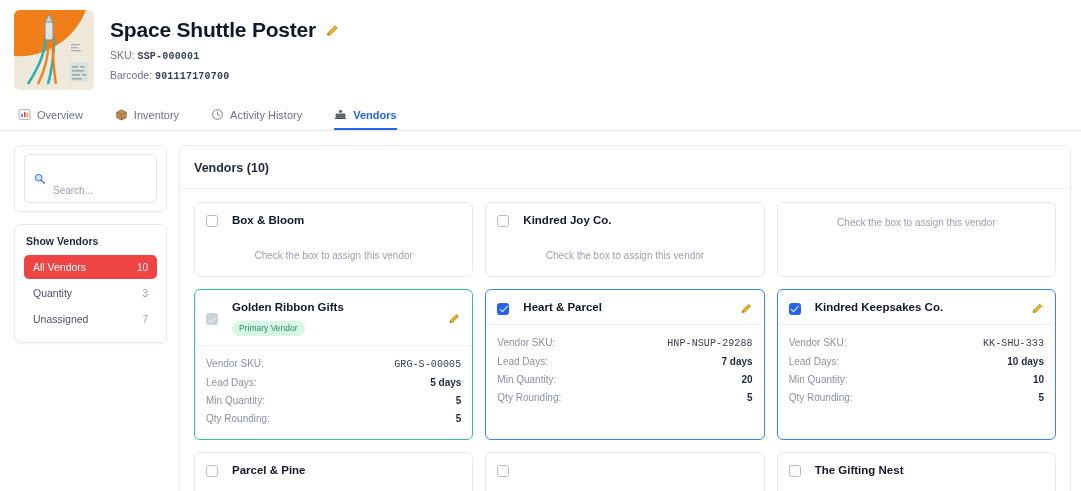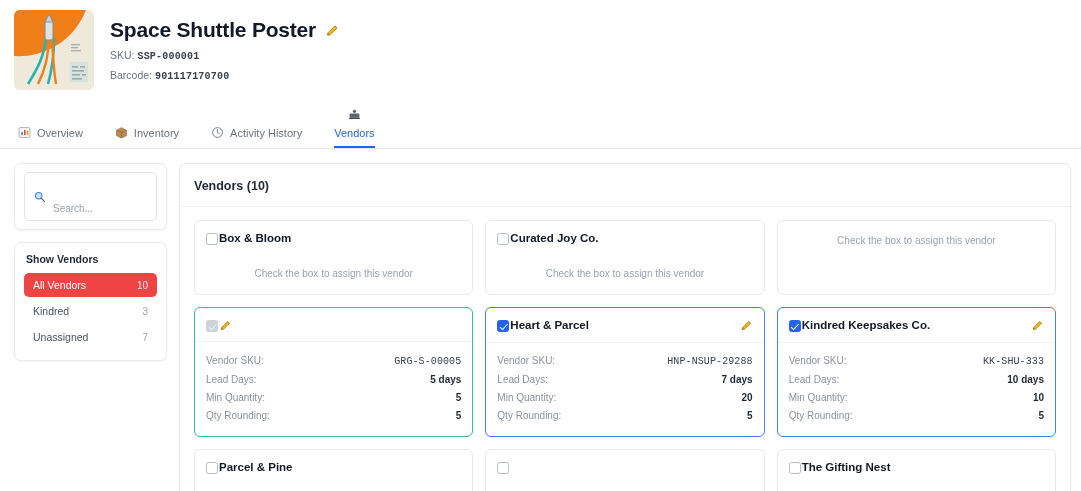--- a/index.html
+++ b/index.html
@@ -28,21 +28,21 @@
   .meta-line .mono {
     font-family: "Liberation Mono", monospace;
     color: #374151; font-weight: bold; font-size: 10px; letter-spacing: .2px;
   }
 
   
   .tabs { display: flex; align-items: flex-end; gap: 32px; padding: 12px 0 0 18px;
           border-bottom: 1px solid #e5e7eb; margin-top: 6px; }
   .tab { display: flex; align-items: center; gap: 6px; padding-bottom: 7px;
          font-size: 11px; color: #6b7280; cursor: pointer; border-bottom: 2px solid transparent; }
-  .tab.active { color: #2563eb; border-bottom-color: #2563eb; font-weight: normal; flex-direction: column; }
+  .tab.active { color: #2563eb; border-bottom-color: #2563eb; font-weight: bold; }
   .tab-ico { width: 13px; height: 13px; flex:0 0 13px; display:block; }
 
   
   .body { display: flex; align-items: flex-start; padding: 14px 10px 0 14px; gap: 12px; }
 
   
   .sidebar { width: 153px; flex: 0 0 153px; }
   .card-box { background:#fff; border:1px solid #e8eaed; border-radius:7px; box-shadow: 0 1px 2px rgba(16,24,40,.05); }
   .search-box { padding: 8px 9px; }
   .search-field { display:flex; align-items:center; gap:7px; border:1px solid #e2e5e9;
@@ -65,21 +65,21 @@
   .main-panel { flex: 1 1 auto; background:#fff; border:1px solid #e8eaed; border-radius:7px;
                 box-shadow: 0 1px 2px rgba(16,24,40,.05); height: 356px; overflow:hidden; }
   .panel-head { padding: 12px 14px; border-bottom:1px solid #edeff2; }
   .panel-title { font-size:12.5px; font-weight:bold; color:#1f2937; }
   .grid { display:grid; grid-template-columns: repeat(3, 1fr); gap: 12px; padding: 13px 14px; }
 
   .vendor-card { border:1px solid #e6e8ec; border-radius:6px; background:#fff; overflow:hidden; }
   .vendor-card.assigned { border-color:#3b82f6; }
   .vendor-card.primary { border-color:#34c38f; }
 
-  .vc-head { display:flex; align-items:flex-start; gap:1px; padding: 10px 11px 9px; }
+  .vc-head { display:flex; align-items:center; gap:14px; padding: 10px 11px 9px; }
   .vc-head.with-details { border-bottom:1px solid #eef0f3; }
   .cb { width:12px; height:12px; flex:0 0 12px; border-radius:2.5px; margin-top:2px;
         border:1.5px solid #b6bcc5; background:#fff; position:relative; cursor:pointer; }
   .cb.checked { background:#2563eb; border-color:#2563eb; }
   .cb.disabled { background:#cbd2da; border-color:#cbd2da; cursor:default; }
   .cb.checked::after, .cb.disabled::after {
     content:""; position:absolute; left:3.5px; top:0.8px; width:3px; height:6.5px;
     border:solid #fff; border-width:0 1.7px 1.7px 0; transform:rotate(43deg);
   }
   .cb.disabled::after { border-color:#eef1f4; }
@@ -201,21 +201,21 @@
         </div>
       </div>
 
       <div class="card-box filter-box">
         <div class="filter-title">Show Vendors</div>
         <div class="filter-item active">
           <span>All Vendors</span>
           <span class="cnt">10</span>
         </div>
         <div class="filter-item">
-          <span>Kindred</span>
+          <span>Quantity</span>
           <span class="cnt">3</span>
         </div>
         <div class="filter-item">
           <span>Unassigned</span>
           <span class="cnt">7</span>
         </div>
       </div>
     </div>
 
     <div class="main-panel">
@@ -231,33 +231,37 @@
 
       </div>
 
     </div>
             <div class="vc-hint">Check the box to assign this vendor</div>
           </div>
           <div class="vendor-card">
             <div class="vc-head">
       <div class="cb"></div>
       <div class="vc-name-wrap">
-        <div class="vc-name">Curated Joy Co.</div>
+        <div class="vc-name">Kindred Joy Co.</div>
 
       </div>
 
     </div>
             <div class="vc-hint">Check the box to assign this vendor</div>
           </div>
           <div class="vendor-card">
             <div class="vc-hint">Check the box to assign this vendor</div>
           </div>
           <div class="vendor-card primary">
             <div class="vc-head with-details">
       <div class="cb disabled"></div>
+      <div class="vc-name-wrap">
+        <div class="vc-name">Golden Ribbon Gifts</div>
+        <span class="badge">Primary Vendor</span>
+      </div>
       <svg class="vc-pencil" viewBox="0 0 24 24">
   <path d="M4 19.5 L4.6 15.8 L15.9 4.5 L19.4 8 L8.1 19.3 Z" fill="#f2b21c" stroke="#b07d08" stroke-width="1.3" stroke-linejoin="round"></path>
   <path d="M15.9 4.5 L19.4 8" stroke="#b07d08" stroke-width="1.3"></path>
   <path d="M4 19.5 L4.6 15.8 L6.6 17.8 Z" fill="#5b6770"></path>
               </svg>
     </div>
             <div class="vc-details">
       <div class="det-row">
         <span class="det-label">Vendor SKU:</span>
         <span class="det-val mono">GRG-S-00005</span>

